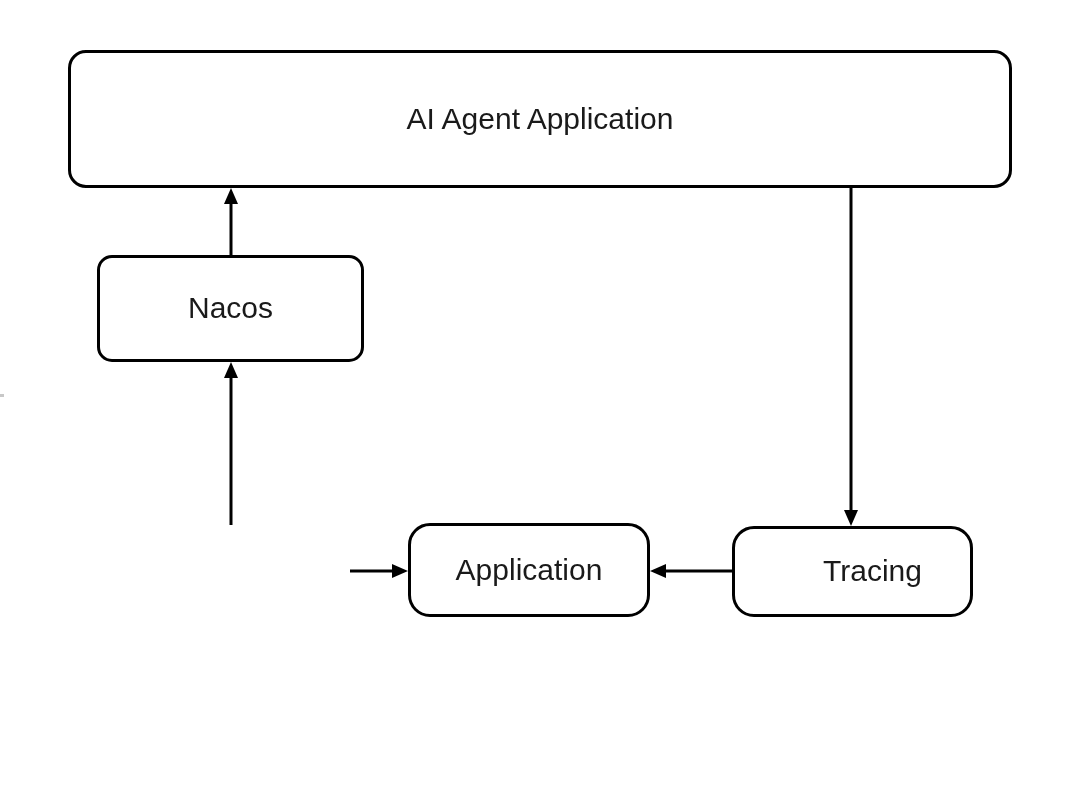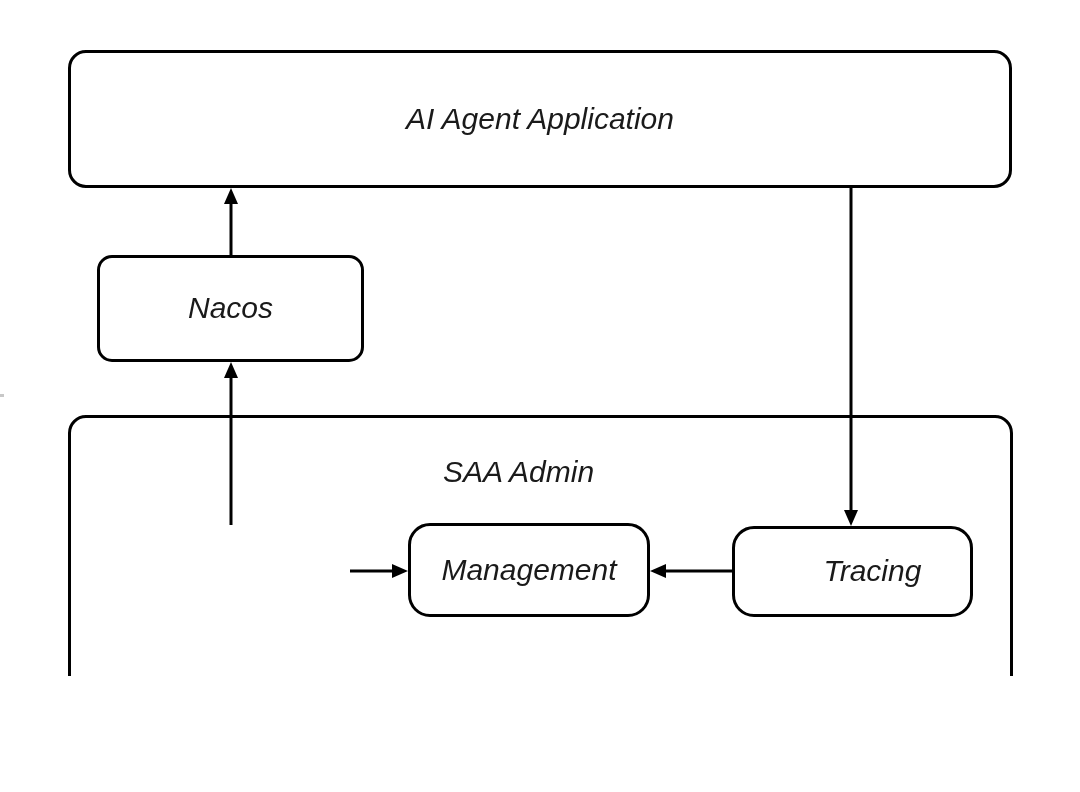--- a/index.html
+++ b/index.html
@@ -8,21 +8,20 @@
     background: #ffffff;
   }
   .stage {
     position: relative;
     width: 1080px;
     height: 676px;
     background: #ffffff;
     overflow: hidden;
     font-family: "Liberation Sans", sans-serif;
     color: #1a1a1a;
-    font-style: italic;
   }
   .node {
     position: absolute;
     box-sizing: border-box;
     border: 3px solid #000000;
     background: #ffffff;
     display: flex;
     align-items: center;
     justify-content: center;
     text-align: center;
@@ -101,27 +100,24 @@
 <div class="stage">
 
   <div class="node node-ai-agent">
     <span>AI Agent Application</span>
   </div>
 
   <div class="node node-nacos">
     <span>Nacos</span>
   </div>
 
-  <div class="node node-saa-admin">
-    <div class="saa-admin-title">SAA Admin</div>
-  </div>
 
 
   <div class="node node-evaluation">
-    <span>Management</span>
+    <span>Application</span>
   </div>
 
   <div class="node node-tracing">
     <span>Tracing</span>
   </div>
 
   <svg class="edges-layer" viewBox="0 0 1080 792" xmlns="http://www.w3.org/2000/svg">
 
     <g>
       <line x1="231" y1="255" x2="231" y2="202"></line>

